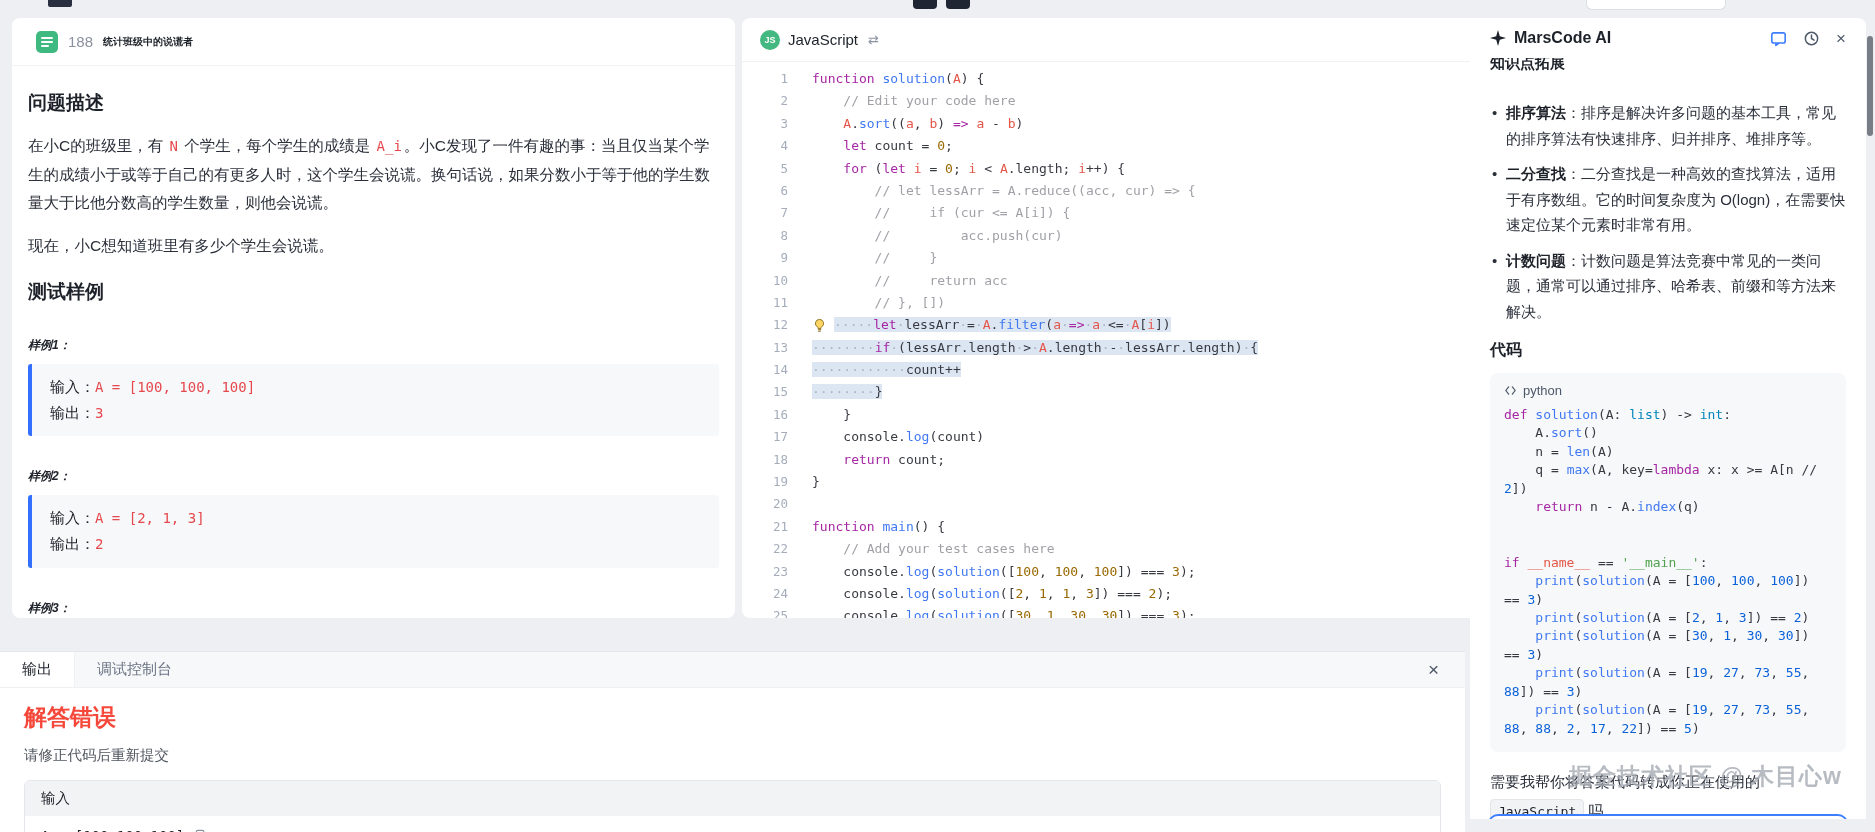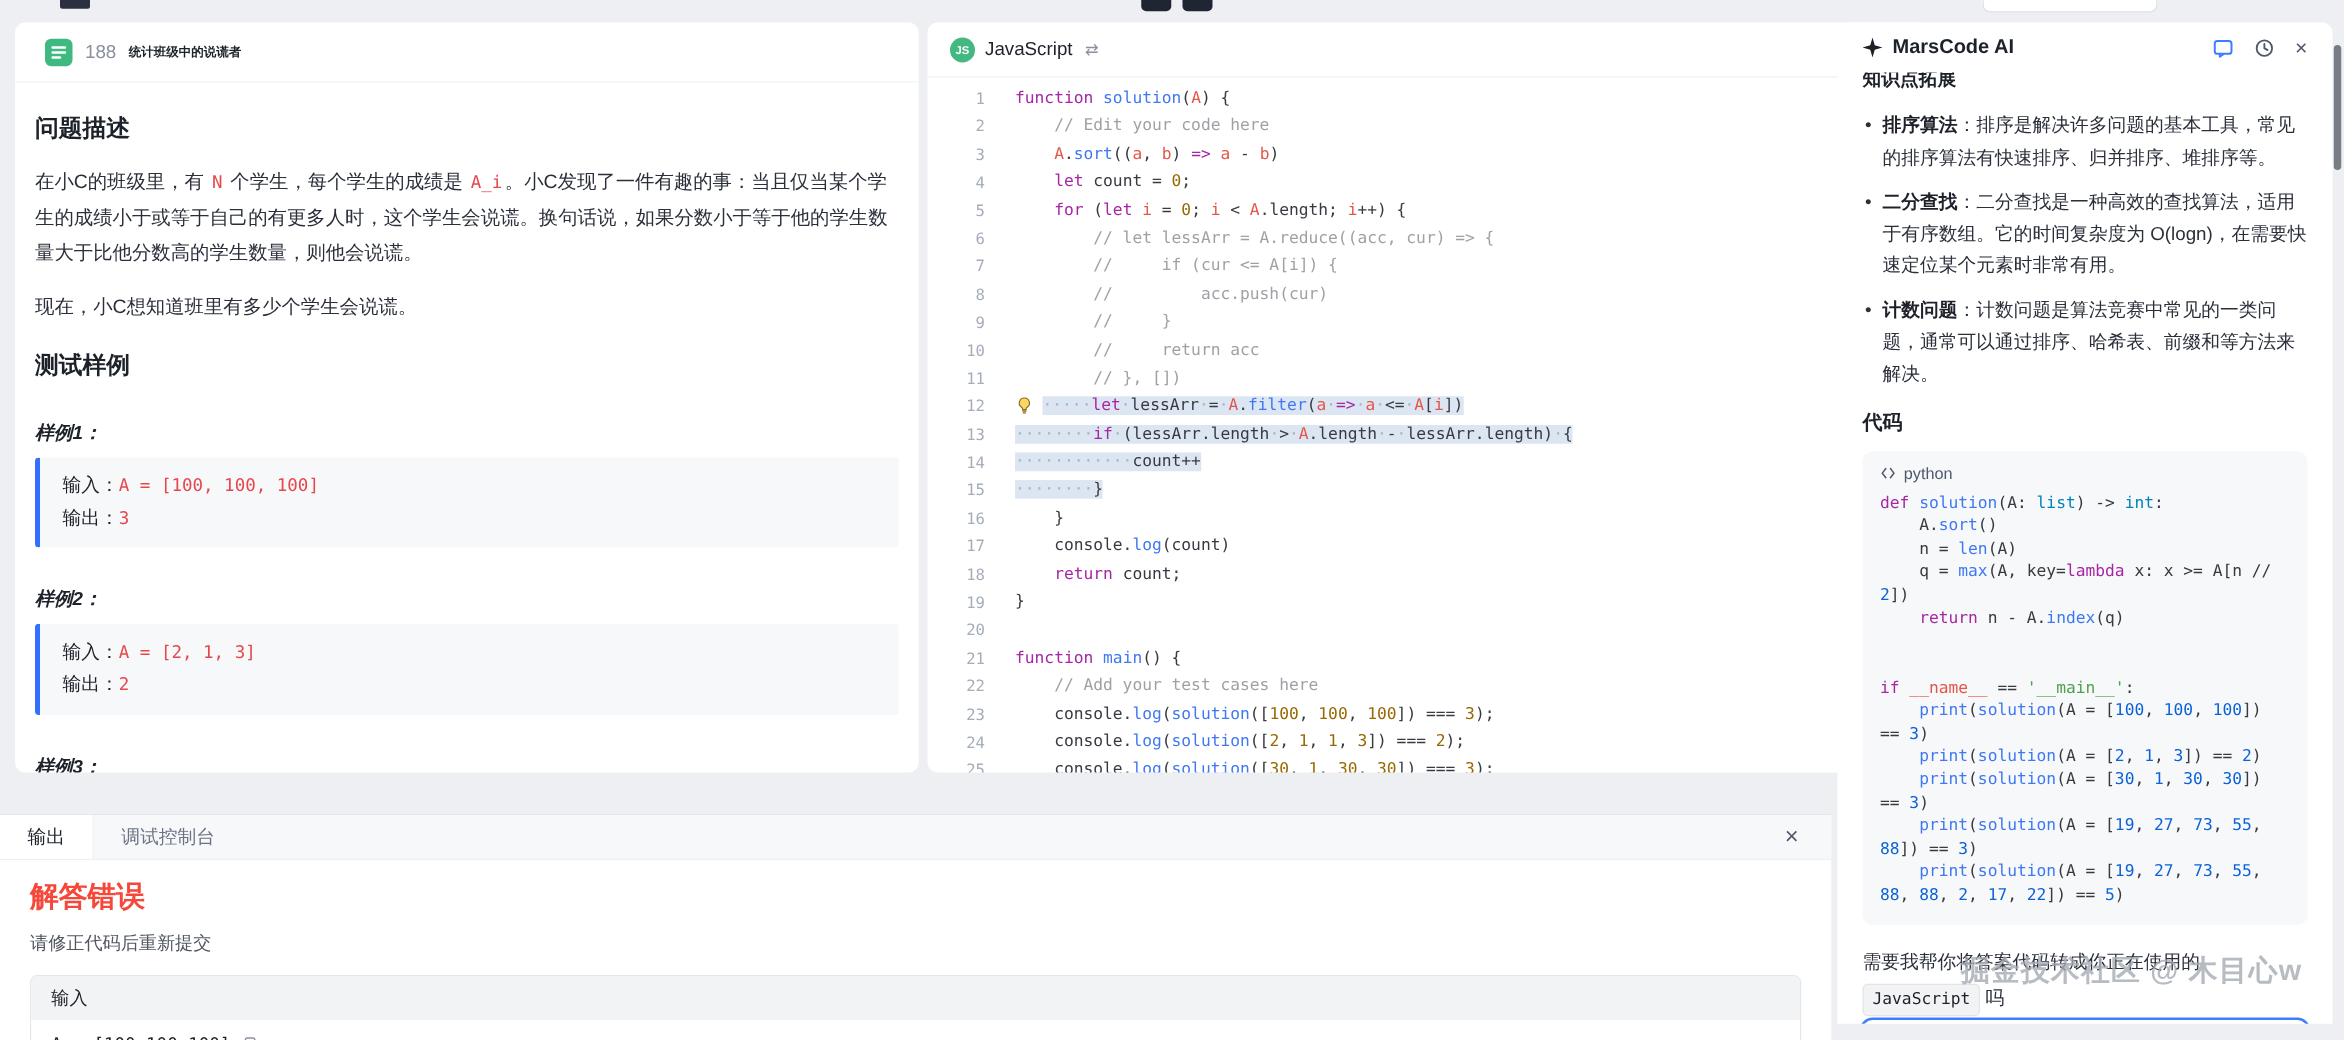--- a/index.html
+++ b/index.html
@@ -16,21 +16,21 @@
   
   .problem-card{left:12px;top:18px;width:723px;height:600px;overflow:hidden;}
   .prob-header{height:48px;display:flex;align-items:center;gap:10px;padding:0 24px;border-bottom:1px solid #f2f3f5;}
   .prob-icon{width:22px;height:22px;border-radius:5px;background:#3eb97f;display:flex;align-items:center;justify-content:center;flex:none;}
   .prob-id{color:#8a919f;font-size:15px;}
   .prob-title{color:#1d2129;font-size:10px;font-weight:700;}
   .prob-body{padding:6px 16px 0;}
   .prob-body h2{font-size:19px;font-weight:700;color:#1d2129;margin:18px 0 16px;}
   p.desc{font-size:15.5px;line-height:1.85;color:#2a2f3a;margin-bottom:14px;}
   .inline-code{font-family:"DejaVu Sans Mono",monospace;color:#e5484d;font-size:14px;padding:0 2px;}
-  .ex-label{font-style:italic;font-weight:700;font-size:15px;margin:32px 0 10px;}
+  .ex-label{font-style:italic;font-weight:700;font-size:12px;margin:32px 0 10px;}
   .ex-box{background:#f7f8fa;border-left:4px solid #3370ff;border-radius:3px;padding:10px 18px;margin-bottom:6px;}
   .ex-row{font-size:15px;line-height:1.75;}
   .io-label{color:#1d2129;}
   .io-value{font-family:"DejaVu Sans Mono",monospace;color:#e5484d;font-size:14px;}
 
   
   .editor-card{left:742px;top:18px;width:802px;height:600px;overflow:hidden;}
   .ed-header{height:44px;display:flex;align-items:center;gap:8px;padding:0 18px;border-bottom:1px solid #f0f1f3;}
   .js-badge{width:20px;height:20px;border-radius:50%;background:#43b881;color:#fff;font-size:9px;font-weight:700;display:flex;align-items:center;justify-content:center;flex:none;}
   .ed-lang{font-size:15px;color:#1d2129;font-weight:500;}
@@ -63,21 +63,21 @@
   .ib-value{font-family:"DejaVu Sans Mono",monospace;font-size:14px;color:#1d2129;}
   .copy{display:inline-flex;cursor:pointer;}
 
   
   .ai-panel{left:1470px;top:18px;width:396px;height:801px;border-radius:8px 8px 0 0;overflow:hidden;}
   .ai-header{height:40px;display:flex;align-items:center;gap:8px;padding:0 20px;}
   .ai-title{font-size:16px;font-weight:700;}
   .ai-actions{margin-left:auto;display:flex;gap:16px;align-items:center;color:#4e5969;}
   .ai-actions span{cursor:pointer;display:inline-flex;font-size:17px;line-height:1;}
   .ai-body{position:relative;height:774px;padding:0 20px;}
-  .frag-clip{height:16px;overflow:hidden;margin-bottom:14px;}
+  .frag-clip{height:16px;overflow:hidden;margin-bottom:26px;}
   .frag-clip span{display:block;margin-top:-4px;font-size:15px;font-weight:700;color:#1d2129;}
   .bullet{position:relative;padding-left:16px;font-size:15px;line-height:1.7;color:#2a2f3a;margin-bottom:10px;}
   .bullet .dot{position:absolute;left:2px;}
   .bullet .term{font-weight:700;color:#1d2129;}
   .ai-body h3{font-size:16px;font-weight:700;margin:16px 0 12px;}
   .code-block{background:#f7f8fa;border-radius:8px;padding:10px 14px 14px;}
   .cb-head{display:flex;align-items:center;gap:6px;font-size:13px;color:#4e5969;margin-bottom:8px;}
   .py{font-family:"DejaVu Sans Mono",monospace;font-size:13px;line-height:1.42;color:#383a42;}
   .py-line{white-space:pre-wrap;word-wrap:break-word;}
   .py .tk-num{color:#0b62d8;}

